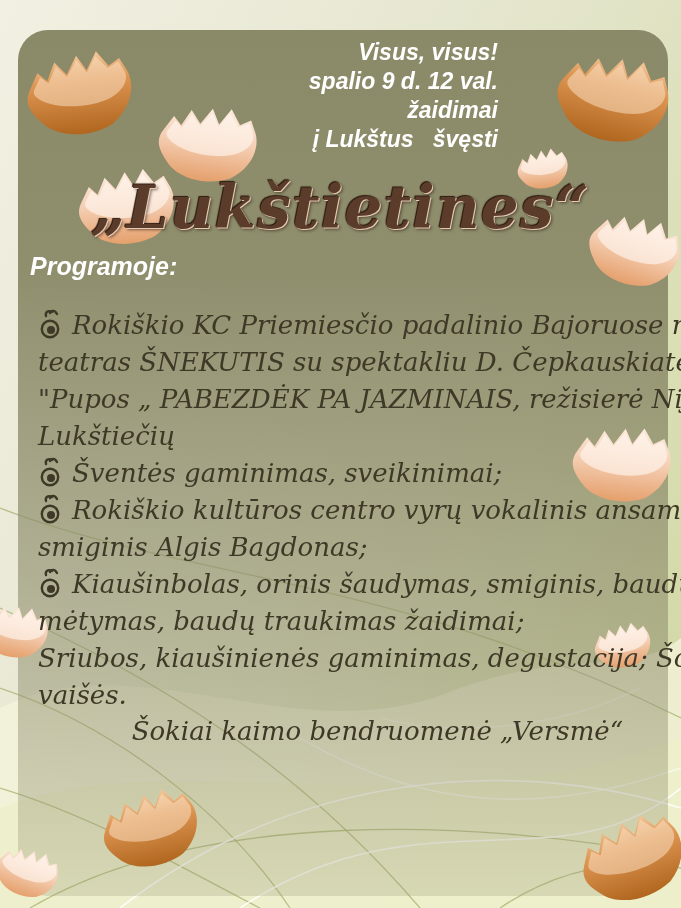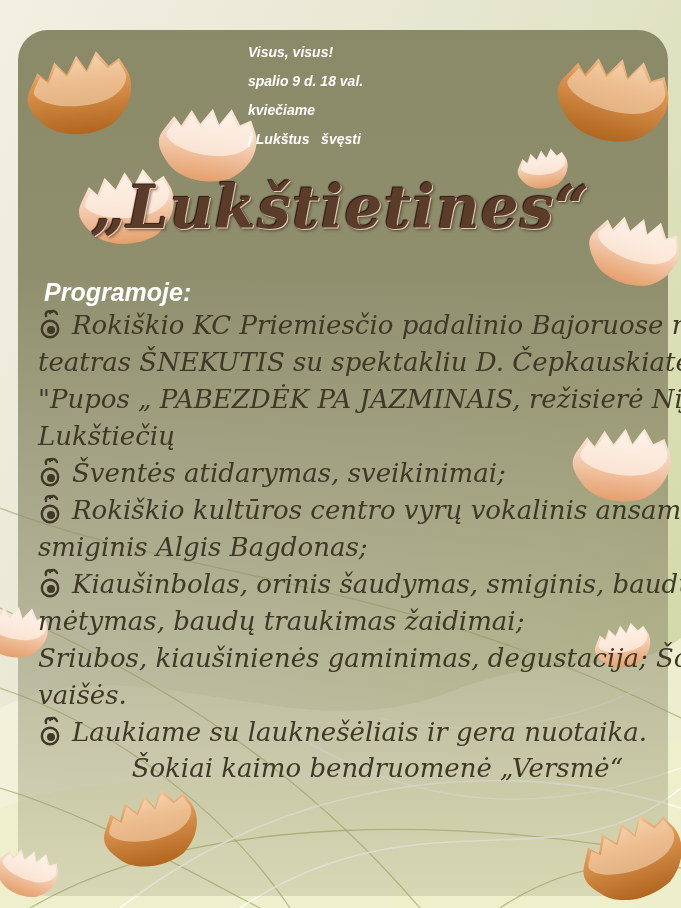--- a/index.html
+++ b/index.html
@@ -37,31 +37,31 @@
   .s6{left:586px;top:206px;width:96px;transform:rotate(18deg);}
   .s7{left:570px;top:416px;width:104px;transform:rotate(6deg);}
   .s8{left:593px;top:618px;width:60px;transform:rotate(-8deg);}
   .s9{left:-22px;top:598px;width:72px;transform:rotate(12deg);}
   .s10{left:100px;top:782px;width:102px;transform:rotate(-12deg);}
   .s11{left:-6px;top:842px;width:66px;transform:rotate(20deg);}
   .s12{left:578px;top:808px;width:110px;transform:rotate(-18deg);}
   
   #invite{
     position:absolute;left:248px;top:38px;width:250px;z-index:5;
-    color:#ffffff;font-weight:bold;font-style:italic;font-size:14px;line-height:29px;text-align:left;
+    color:#ffffff;font-weight:bold;font-style:italic;font-size:23px;line-height:29px;text-align:right;
   }
   #title{
     position:absolute;left:0;top:172px;width:100%;z-index:5;text-align:center;
     font-family:"DejaVu Serif",serif;font-style:italic;font-weight:bold;
     font-size:60px;letter-spacing:1px;color:#5b3b29;
     text-shadow:1px 1px 0 #e3cab5, 2px 2px 3px rgba(40,20,10,.55), -1px -1px 1px #2c1a10;
   }
   #programoje{
-    position:absolute;left:44px;top:252px;z-index:5;
-    color:#ffffff;font-weight:bold;font-style:italic;font-size:25px;margin-top:26px;
+    position:absolute;left:30px;top:252px;z-index:5;
+    color:#ffffff;font-weight:bold;font-style:italic;font-size:25px;
   }
   #program{
     position:absolute;left:38px;top:306px;width:625px;z-index:5;
     font-family:"DejaVu Serif",serif;font-style:italic;
     font-size:26px;color:#3e3826;
   }
   .p-line{height:37px;display:flex;align-items:center;white-space:nowrap;}
   .bullet{flex:0 0 auto;margin-right:8px;display:inline-flex;}
   .bstroke{stroke:#3e3826;stroke-width:2.4;fill:none;stroke-linecap:round;}
   .bfill{fill:#3e3826;}
@@ -172,22 +172,22 @@
 </div>
   <div class="shell dark s12">
   <svg viewBox="0 0 100 92">
     <path class="shell-body" d="M6,38 L14,24 L22,32 L30,16 L40,28 L50,12 L58,26 L68,10 L78,24 L88,18 L94,30 C100,44 94,64 76,76 C56,86 26,84 13,68 C2,56 0,48 6,38 Z"></path>
     <path class="shell-cavity" d="M10,38 L16,28 L23,34 L31,20 L40,30 L50,16 L58,28 L67,14 L77,26 L87,21 L92,31 C94,38 90,46 78,52 C60,60 28,58 14,48 C9,44 8,42 10,38 Z"></path>
   </svg>
 </div>
 
   <div id="invite">
     <div>Visus, visus!</div>
-    <div>spalio 9 d. 18 val.</div>
-    <div>kviečiame</div>
+    <div>spalio 9 d. 12 val.</div>
+    <div>žaidimai</div>
     <div>į Lukštus&nbsp;&nbsp;&nbsp;švęsti</div>
   </div>
 
   <div id="title">„Lukštietines“</div>
 
   <div id="programoje">Programoje:</div>
 
   <div id="program">
 
   <div class="p-line">
@@ -219,21 +219,21 @@
 
   <div class="p-line">
     <span class="bullet">
       <svg viewBox="0 0 26 32" width="26" height="32">
         <path class="bstroke" d="M14,3 C10,1 7,3 8,7"></path>
         <path class="bstroke" d="M19,5 C17,1 13,1 12,4"></path>
         <circle class="bstroke" cx="12" cy="20" r="8.2"></circle>
         <circle class="bfill" cx="13" cy="21" r="4"></circle>
       </svg>
     </span>
-    <span class="p-text">Šventės atidarymas, sveikinimai;</span>
+    <span class="p-text">Šventės gaminimas, sveikinimai;</span>
   </div>
 
   <div class="p-line">
     <span class="bullet">
       <svg viewBox="0 0 26 32" width="26" height="32">
         <path class="bstroke" d="M14,3 C10,1 7,3 8,7"></path>
         <path class="bstroke" d="M19,5 C17,1 13,1 12,4"></path>
         <circle class="bstroke" cx="12" cy="20" r="8.2"></circle>
         <circle class="bfill" cx="13" cy="21" r="4"></circle>
       </svg>
@@ -267,27 +267,16 @@
   <div class="p-line">
 
     <span class="p-text">Sriubos, kiaušinienės gaminimas, degustacija; Šokiai,</span>
   </div>
 
   <div class="p-line">
 
     <span class="p-text">vaišės.</span>
   </div>
 
-  <div class="p-line">
-    <span class="bullet">
-      <svg viewBox="0 0 26 32" width="26" height="32">
-        <path class="bstroke" d="M14,3 C10,1 7,3 8,7"></path>
-        <path class="bstroke" d="M19,5 C17,1 13,1 12,4"></path>
-        <circle class="bstroke" cx="12" cy="20" r="8.2"></circle>
-        <circle class="bfill" cx="13" cy="21" r="4"></circle>
-      </svg>
-    </span>
-    <span class="p-text">Laukiame su lauknešėliais ir gera nuotaika.</span>
-  </div>
 <div class="p-footer">Šokiai kaimo bendruomenė „Versmė“</div>
   </div>
 
 </div>
 
 </body></html>

